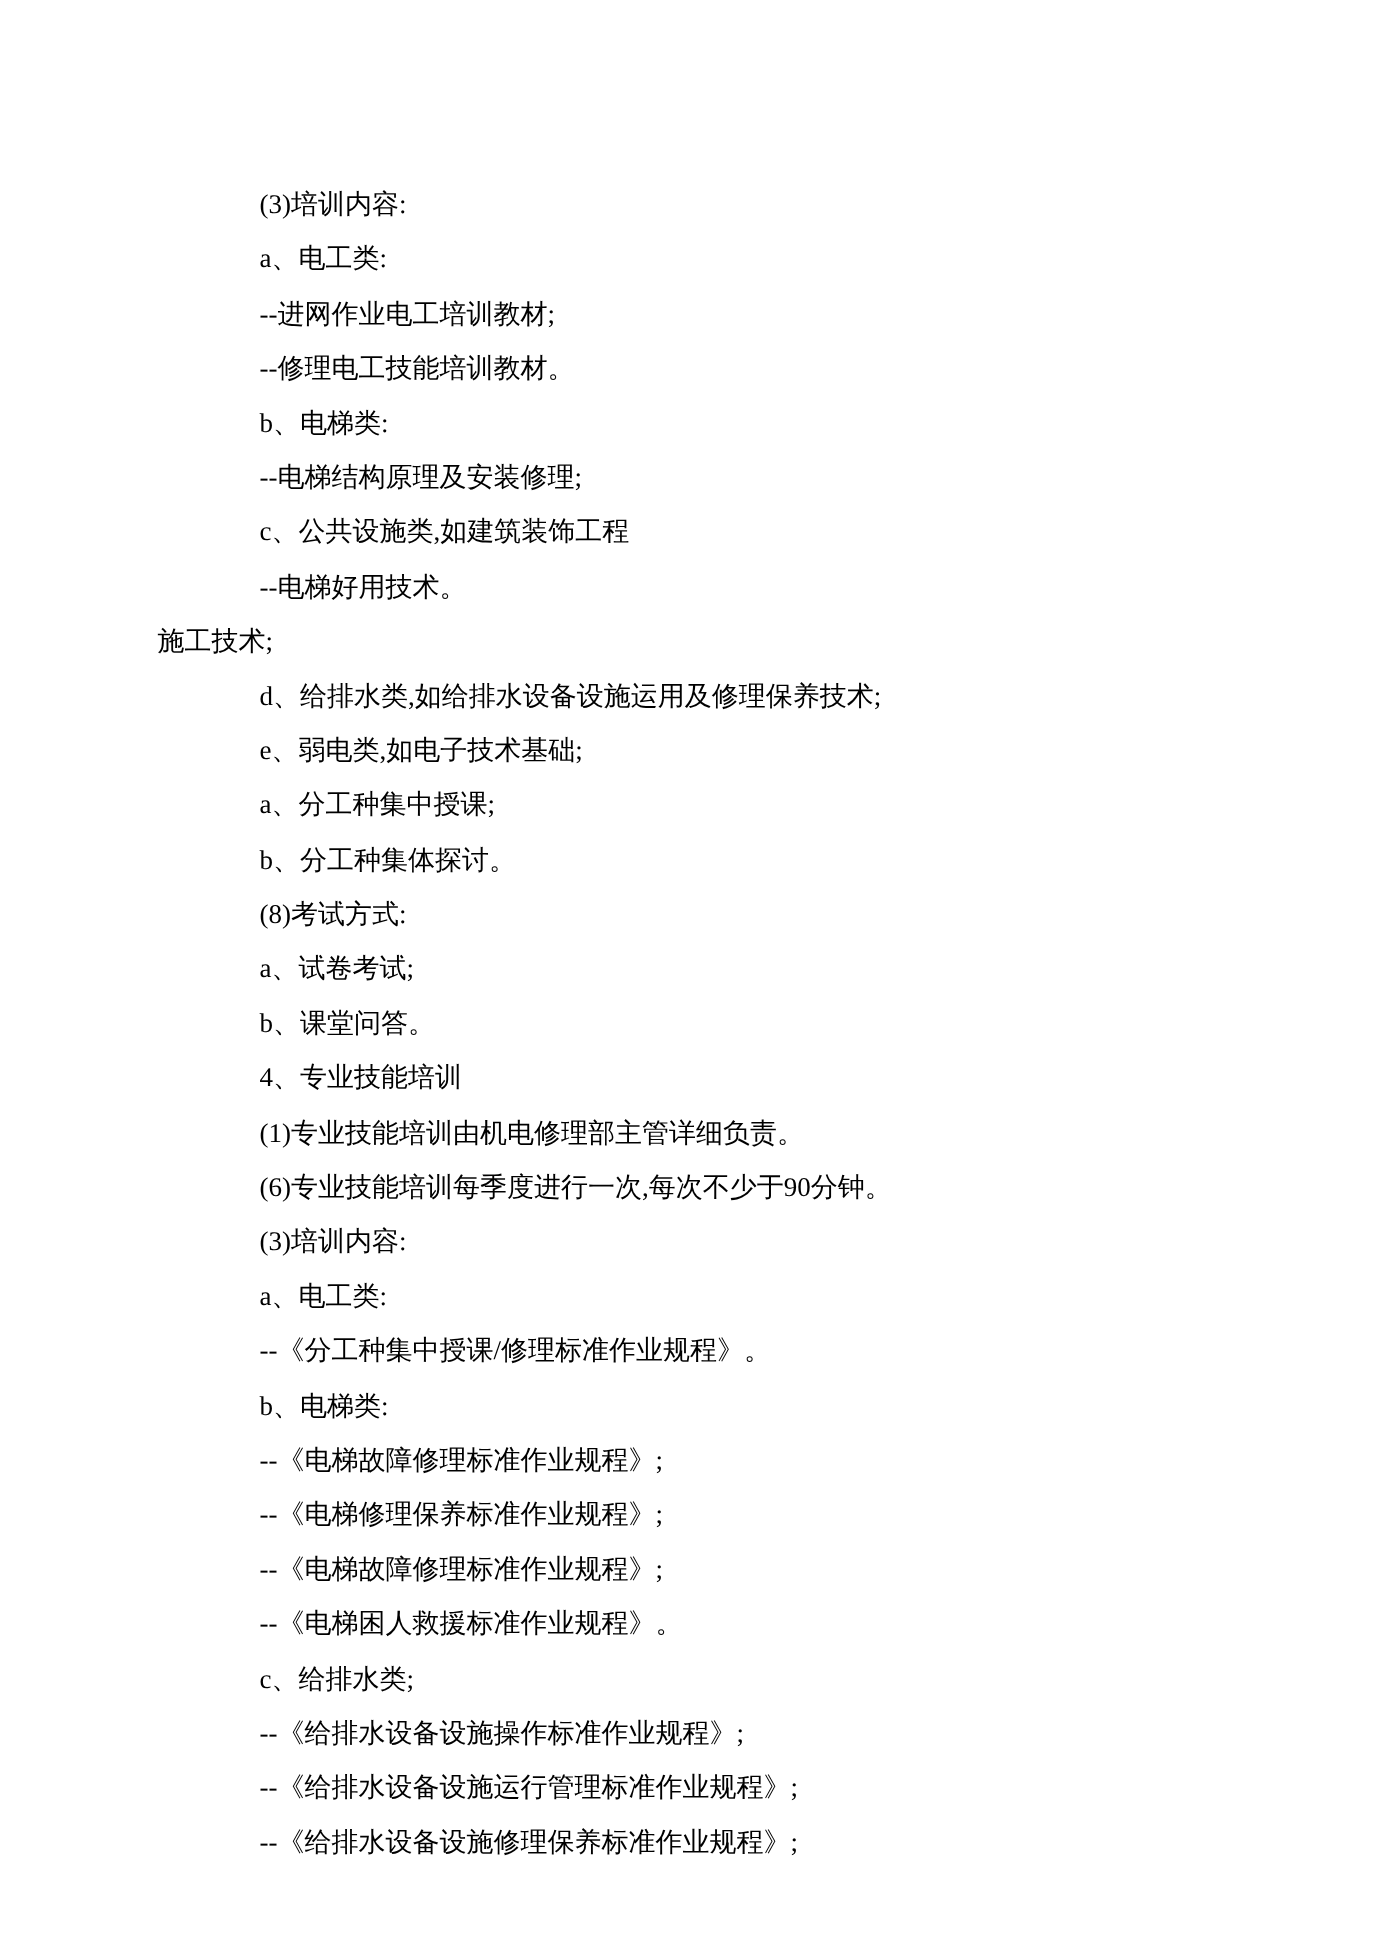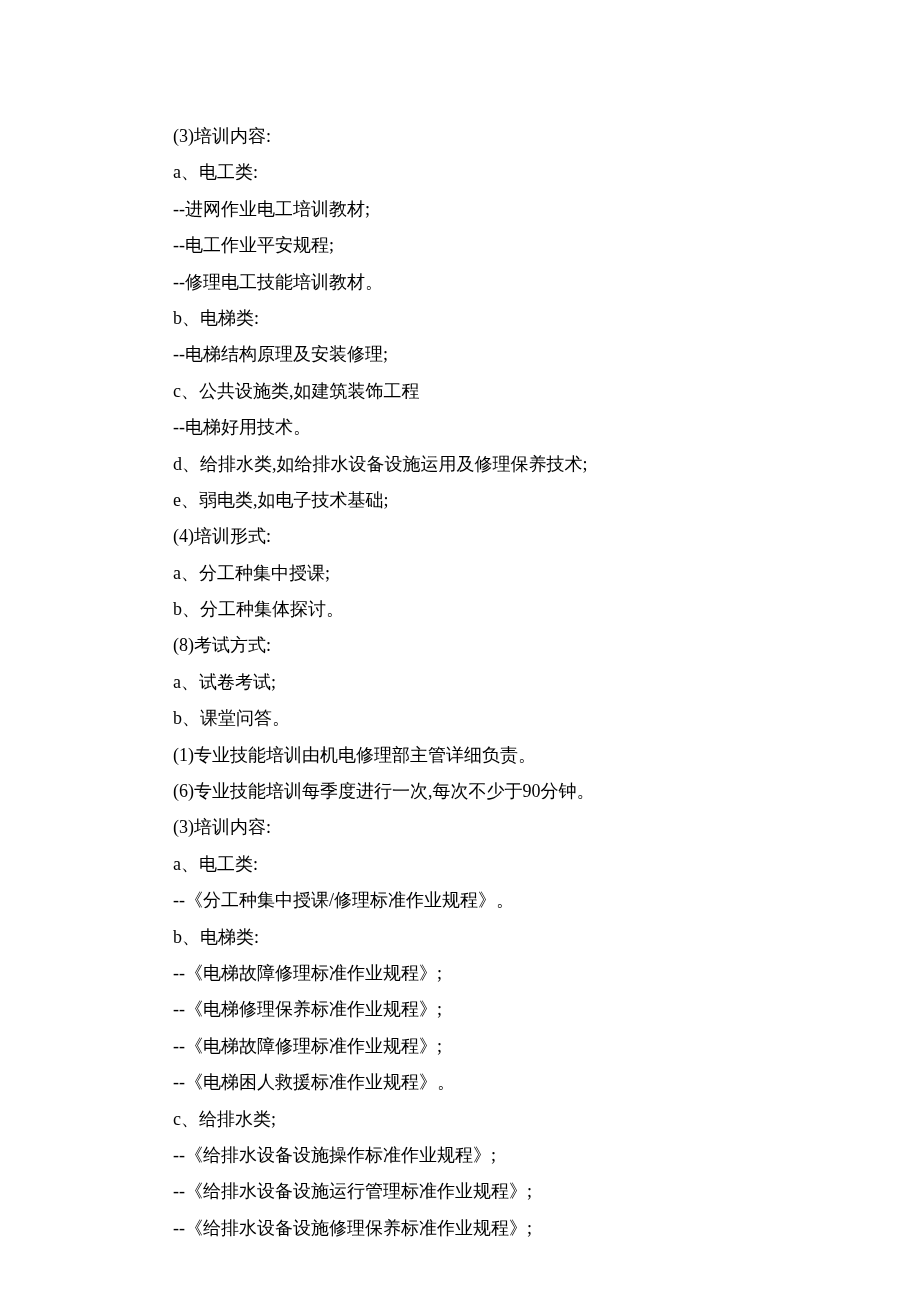--- a/index.html
+++ b/index.html
@@ -27,34 +27,34 @@
       padding-left: 0;
     }
   </style>
 </head>
 <body>
 
 <div id="content">
     <div class="line indent">(3)培训内容:</div>
     <div class="line indent">a、电工类:</div>
     <div class="line indent">--进网作业电工培训教材;</div>
-    <div class="line indent">--电工作业平安规程;</div>
     <div class="line indent">--修理电工技能培训教材。</div>
     <div class="line indent">b、电梯类:</div>
     <div class="line indent">--电梯结构原理及安装修理;</div>
     <div class="line indent">c、公共设施类,如建筑装饰工程</div>
     <div class="line indent">--电梯好用技术。</div>
+    <div class="line no-indent">施工技术;</div>
     <div class="line indent">d、给排水类,如给排水设备设施运用及修理保养技术;</div>
     <div class="line indent">e、弱电类,如电子技术基础;</div>
-    <div class="line indent">(4)培训形式:</div>
     <div class="line indent">a、分工种集中授课;</div>
     <div class="line indent">b、分工种集体探讨。</div>
     <div class="line indent">(8)考试方式:</div>
     <div class="line indent">a、试卷考试;</div>
     <div class="line indent">b、课堂问答。</div>
+    <div class="line indent">4、专业技能培训</div>
     <div class="line indent">(1)专业技能培训由机电修理部主管详细负责。</div>
     <div class="line indent">(6)专业技能培训每季度进行一次,每次不少于90分钟。</div>
     <div class="line indent">(3)培训内容:</div>
     <div class="line indent">a、电工类:</div>
     <div class="line indent">--《分工种集中授课/修理标准作业规程》。</div>
     <div class="line indent">b、电梯类:</div>
     <div class="line indent">--《电梯故障修理标准作业规程》;</div>
     <div class="line indent">--《电梯修理保养标准作业规程》;</div>
     <div class="line indent">--《电梯故障修理标准作业规程》;</div>
     <div class="line indent">--《电梯困人救援标准作业规程》。</div>

